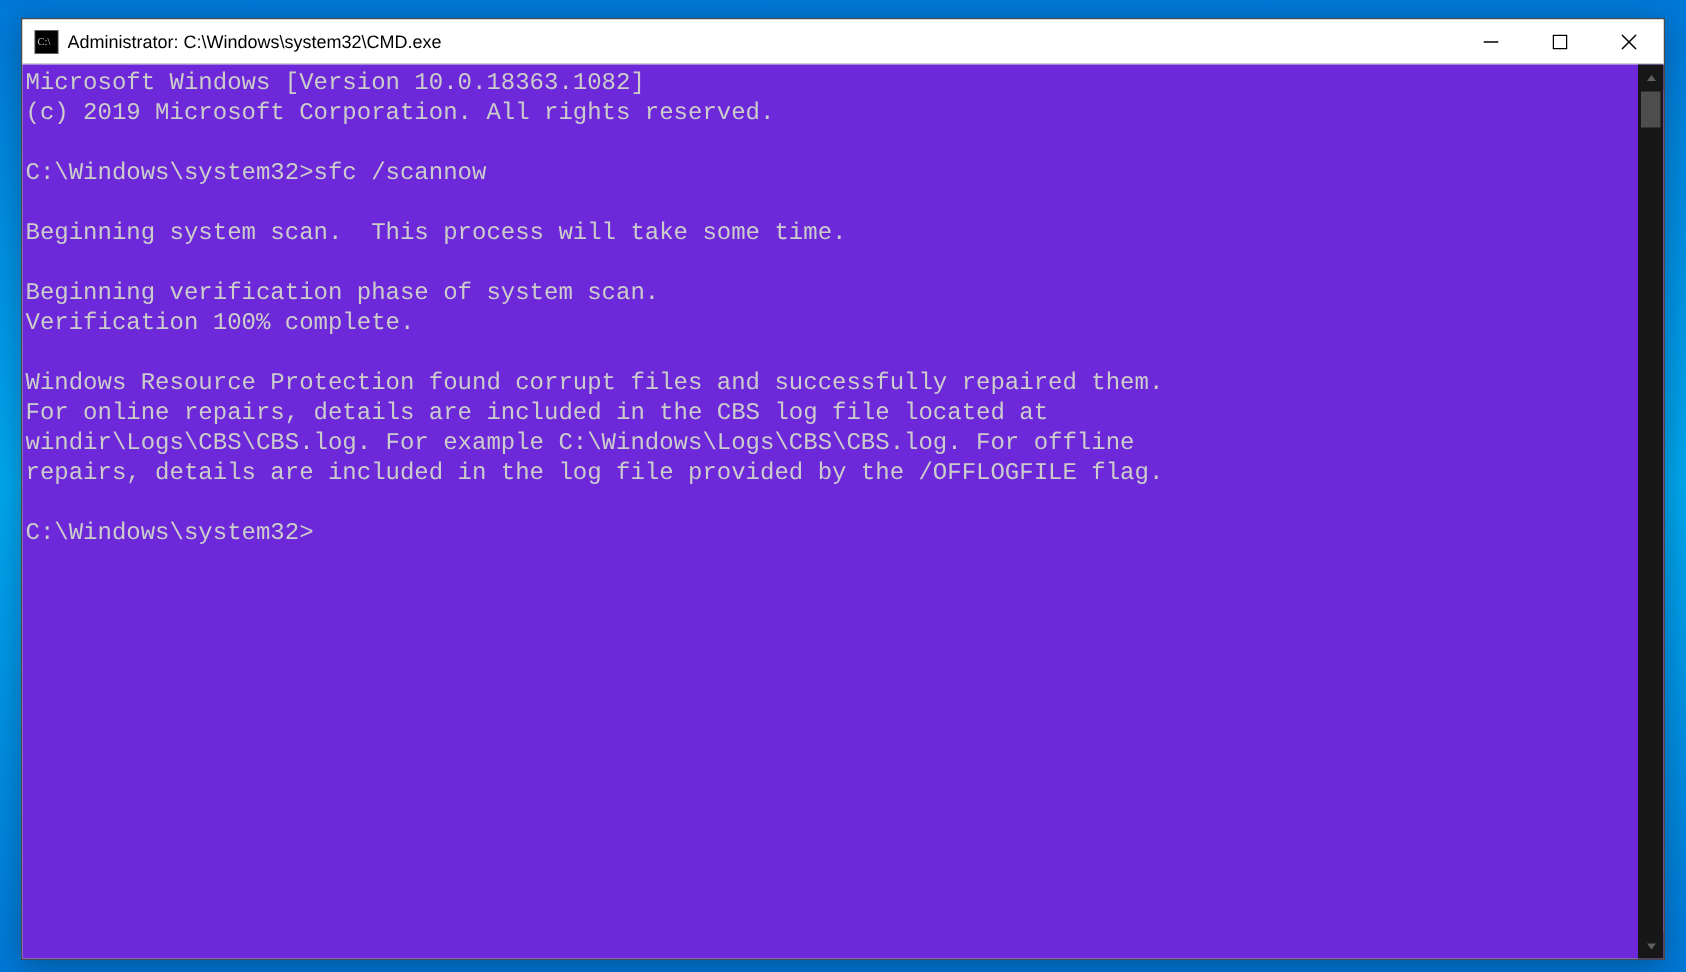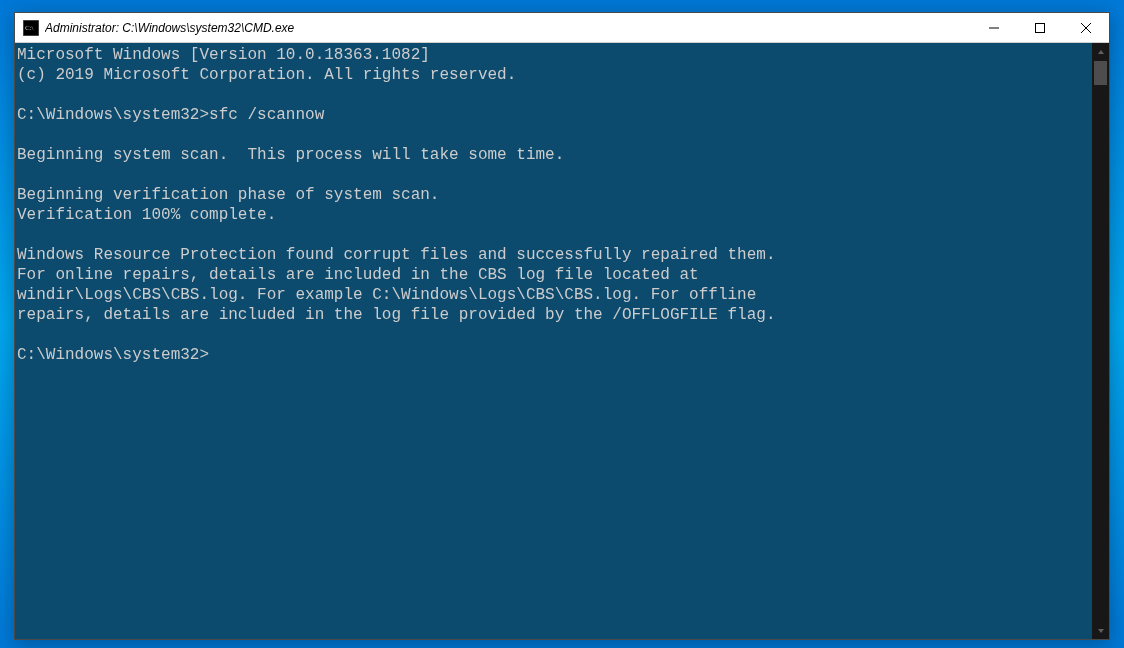--- a/index.html
+++ b/index.html
@@ -47,21 +47,20 @@
     .titlebar-icon svg {
       width: 16px;
       height: 16px;
     }
     .titlebar-text {
       font-size: 12px;
       color: #000000;
       flex: 1;
       white-space: nowrap;
       overflow: hidden;
-      font-style: italic;
     }
     .window-controls {
       display: flex;
       height: 100%;
     }
     .win-btn {
       width: 46px;
       height: 100%;
       display: flex;
       align-items: center;
@@ -69,21 +68,21 @@
       background: transparent;
       border: none;
       cursor: default;
     }
     .win-btn svg {
       width: 10px;
       height: 10px;
     }
     .console-area {
       flex: 1;
-      background: #0c4a6e;
+      background: #6d28d9;
       position: relative;
       overflow: hidden;
     }
     .console-content {
       position: absolute;
       top: 0;
       left: 0;
       right: 17px;
       bottom: 0;
       padding: 2px 0 0 2px;

